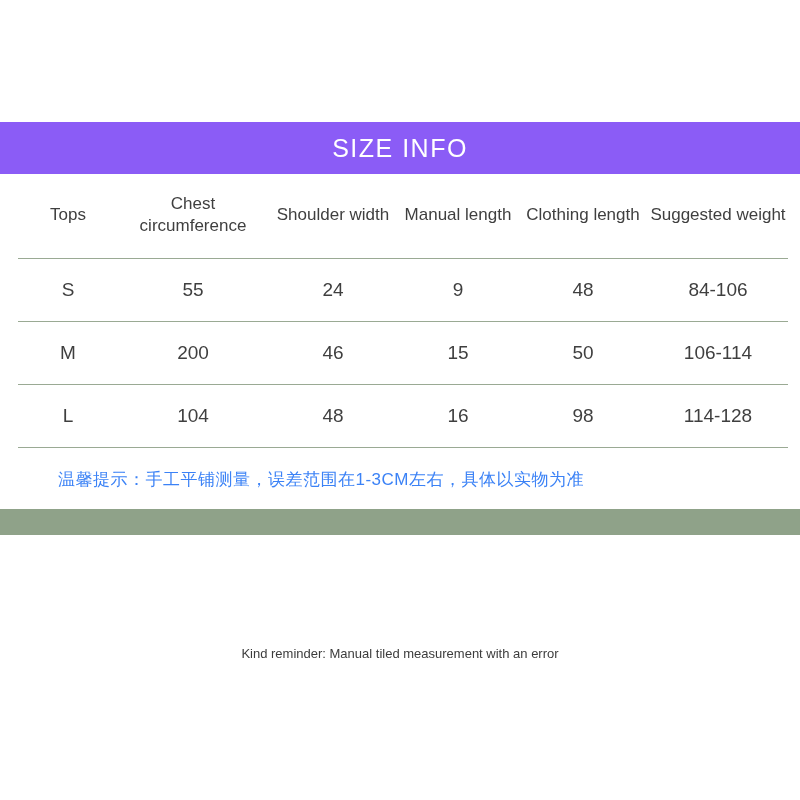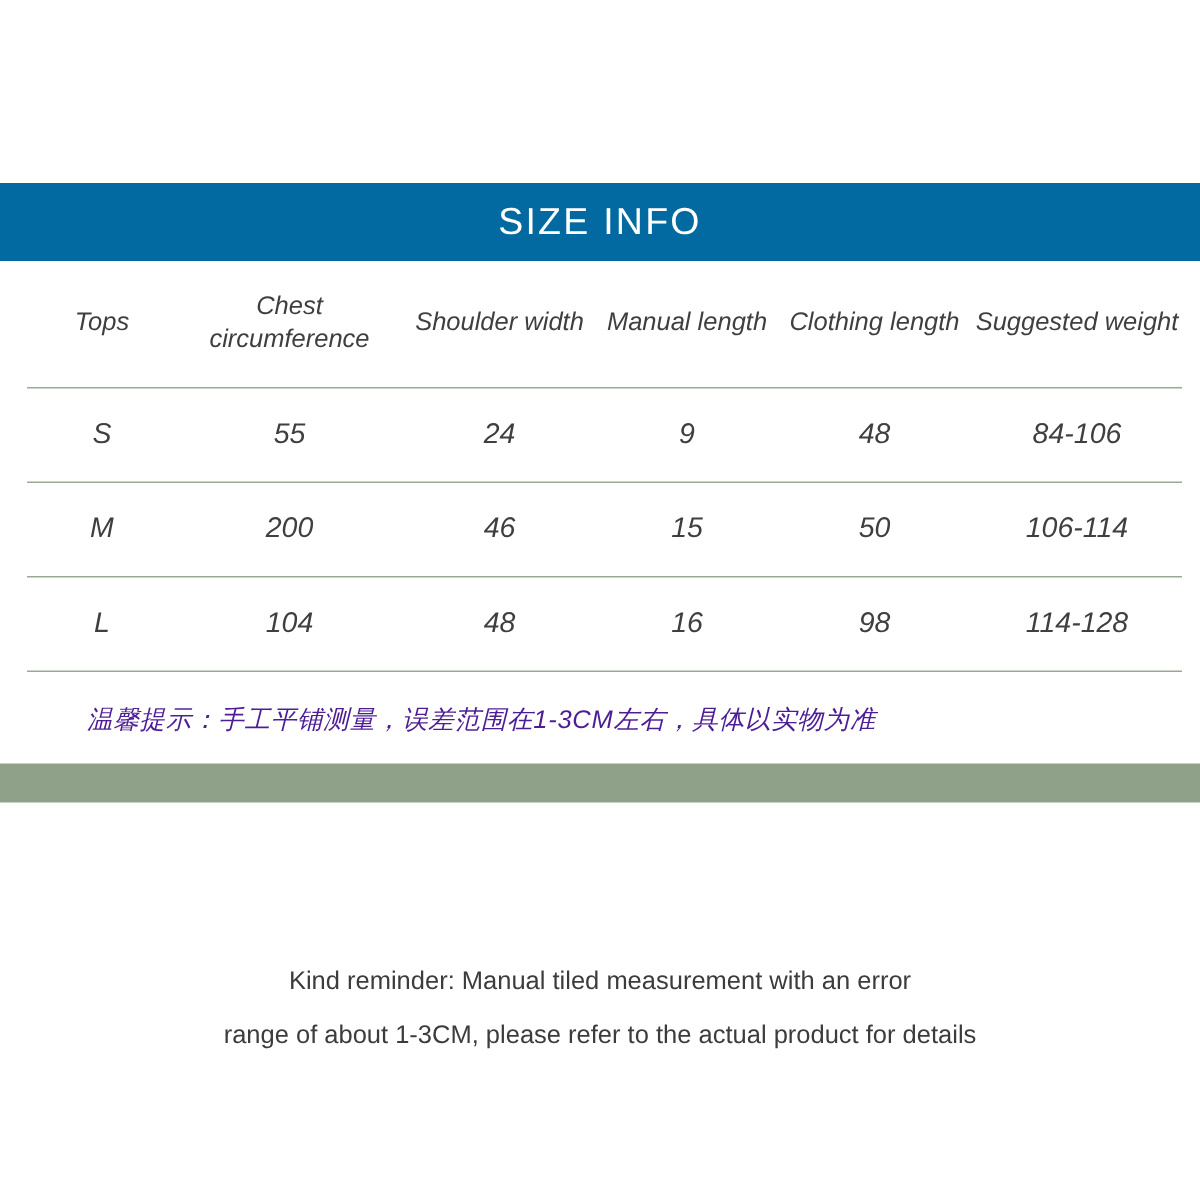--- a/index.html
+++ b/index.html
@@ -17,38 +17,37 @@
   }
 
   .size-chart {
     position: absolute;
     left: 0;
     top: 122px;
     width: 800px;
   }
 
   .chart-header {
-    background: #0369a1;
+    background: #8b5cf6;
     height: 52px;
     display: flex;
     align-items: center;
     justify-content: center;
   }
   .chart-header-title {
     color: #ffffff;
     font-size: 25px;
     letter-spacing: 1.5px;
     font-weight: 400;
   }
 
   .table-wrap {
     padding: 0 18px;
     box-sizing: border-box;
     width: 664px;
-    font-style: italic;
   }
 
   table.size-table {
     width: 100%;
     border-collapse: collapse;
     table-layout: fixed;
   }
 
   table.size-table th,
   table.size-table td {
@@ -78,39 +77,39 @@
 
   .col-tops      { width: 100px; }
   .col-chest     { width: 150px; }
   .col-shoulder  { width: 130px; }
   .col-sleeve    { width: 120px; }
   .col-clothing  { width: 130px; }
   .col-weight    { width: 140px; }
 
   .note-cn {
     font-size: 17px;
-    color: #4c1d95;
+    color: #3b82f6;
     padding: 20px 0 18px 40px;
     letter-spacing: 0.5px;
     white-space: nowrap;
   }
 
   .chart-footer-band {
     background: #8fa289;
     height: 26px;
     width: 800px;
   }
 
   .bottom-note {
     position: absolute;
     left: 0;
     top: 636px;
     width: 800px;
     text-align: center;
-    font-size: 17px;
+    font-size: 13px;
     line-height: 36px;
     color: #3c3c3c;
   }
   .bottom-note .line { display: block; }
 </style>
 </head>
 <body>
 
 <div class="size-chart">
 
@@ -167,14 +166,13 @@
     </table>
 
     <div class="note-cn">温馨提示：手工平铺测量，误差范围在1-3CM左右，具体以实物为准</div>
   </div>
 
   <div class="chart-footer-band"></div>
 </div>
 
 <div class="bottom-note">
   <span class="line">Kind reminder: Manual tiled measurement with an error</span>
-  <span class="line">range of about 1-3CM, please refer to the actual product for details</span>
 </div>
 
 </body></html>

